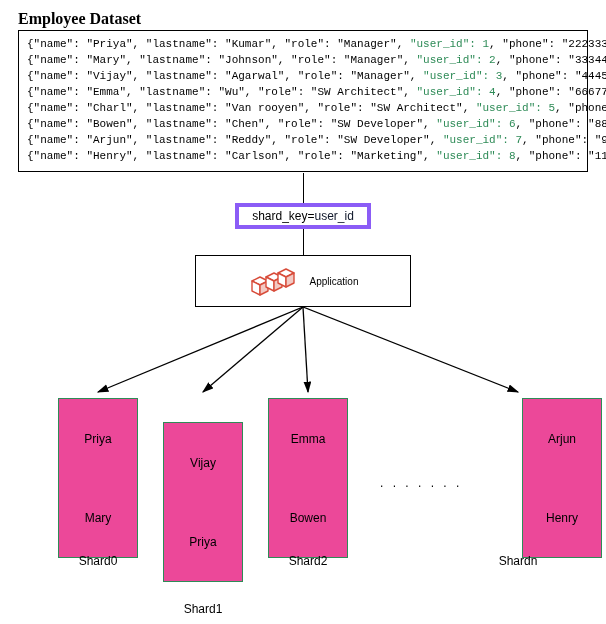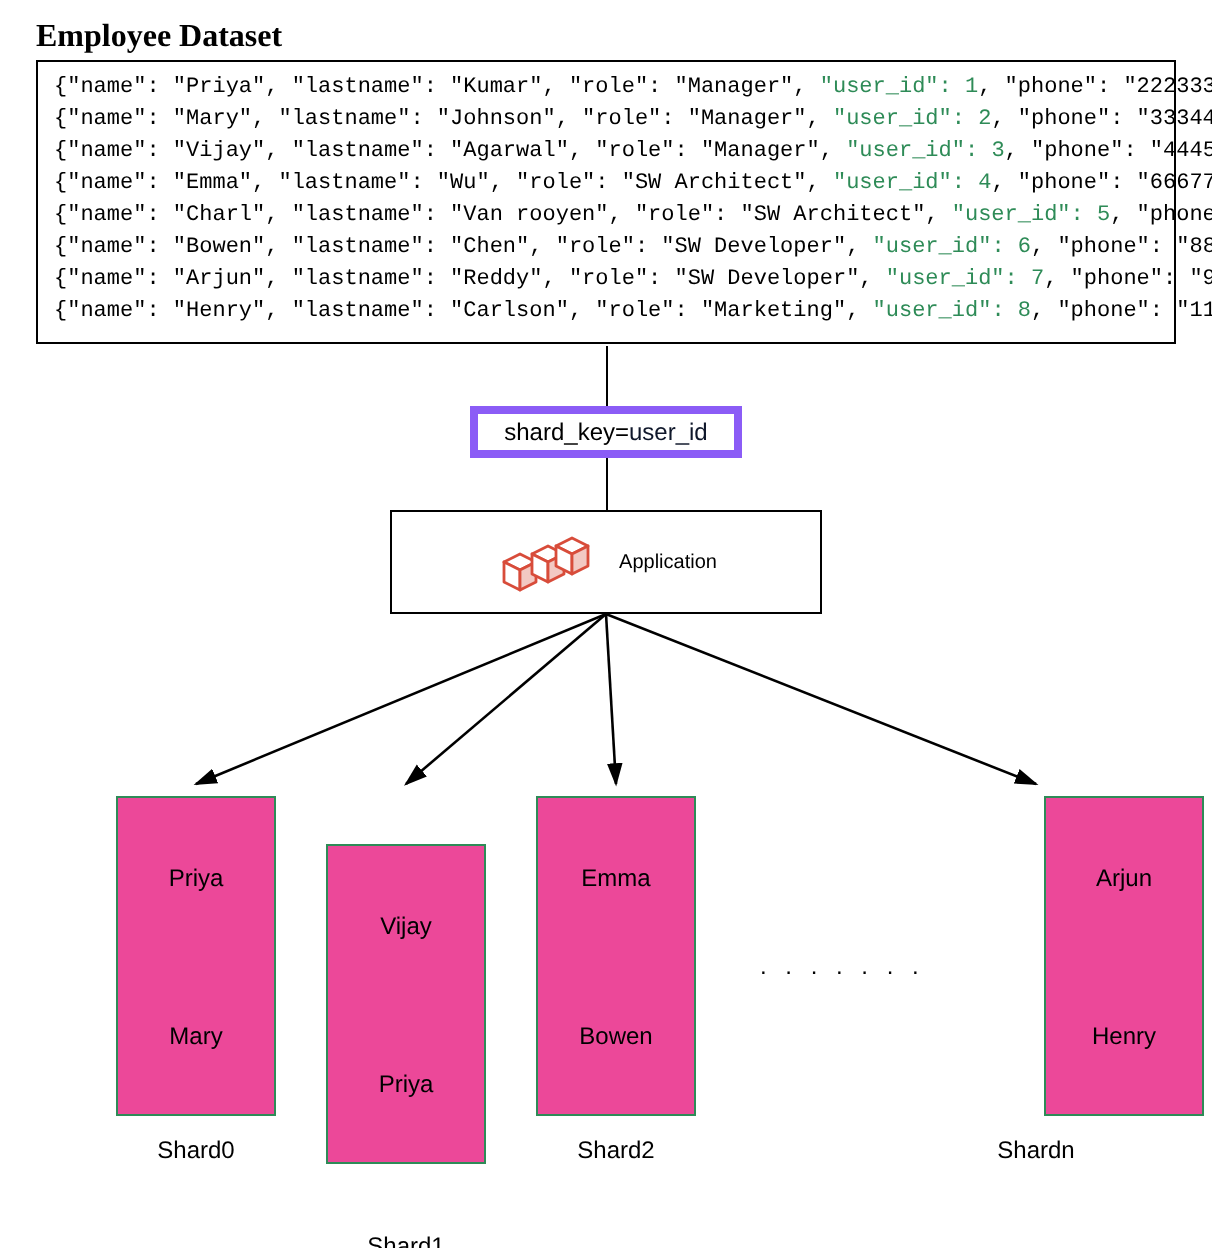--- a/index.html
+++ b/index.html
@@ -97,21 +97,21 @@
     border: 1.5px solid #2e8b57;
     background: #ec4899;
     display: flex;
     flex-direction: column;
     align-items: center;
     justify-content: space-around;
     font-size: 12px;
   }
   .shard-label {
     position: absolute;
-    top: 170px;
+    top: 156px;
     width: 80px;
     text-align: center;
     font-size: 12px;
   }
   .shard0 { left: 58px; }
   .shard1 { left: 163px; margin-top: 24px; }
   .shard2 { left: 268px; }
   .shardn { left: 478px; margin-left: 44px; }
   .label0 { left: 58px; }
   .label1 { left: 163px; margin-top: 48px; }

